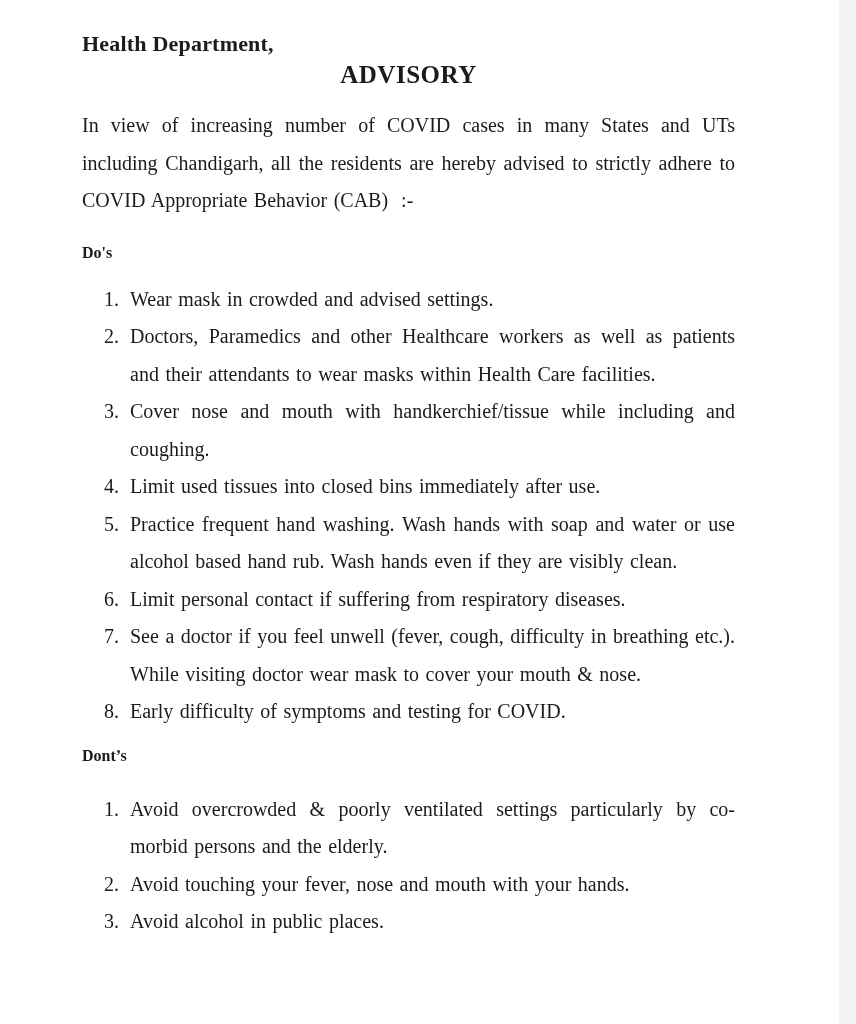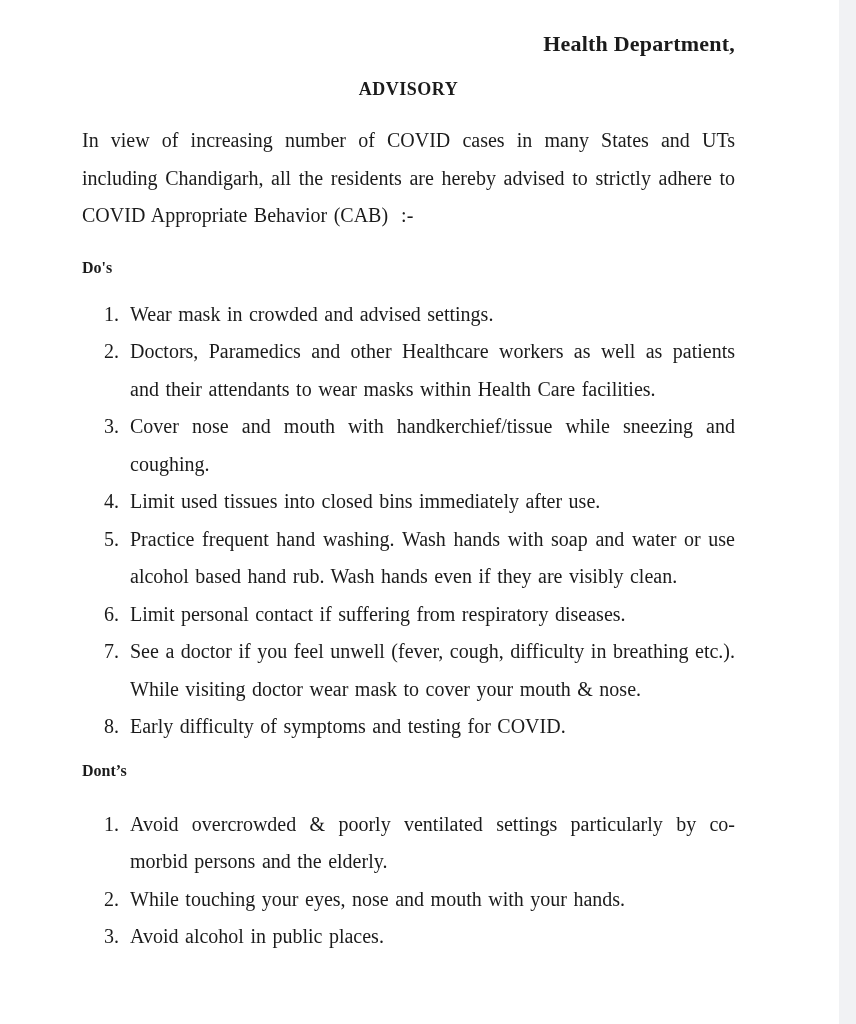--- a/index.html
+++ b/index.html
@@ -15,31 +15,30 @@
     position: absolute; top: 0; right: 0;
     width: 17px; height: 1024px;
     background: #f1f2f4;
   }
   .doc-content {
     position: absolute; top: 0; left: 82px;
     width: 653px;
     padding-top: 28px;
   }
   .doc-title {
-    text-align: right;
+    text-align: left;
     font-weight: bold;
     font-size: 22px;
     line-height: 31px;
     letter-spacing: 0.2px;
   }
   .advisory-title {
-    margin-top: 15px;
     text-align: center;
     font-weight: bold;
-    font-size: 18px;
+    font-size: 25px;
     line-height: 31px;
     letter-spacing: 0.5px;
   }
   .intro {
     margin-top: 17px;
     font-size: 20px;
     line-height: 37.5px;
     text-align: justify;
     word-spacing: 1.5px;
   }
@@ -89,21 +88,21 @@
       <div class="adv-item">
         <span class="num">1.</span>
         <div class="itext">Wear mask in crowded and advised settings.</div>
       </div>
       <div class="adv-item">
         <span class="num">2.</span>
         <div class="itext">Doctors, Paramedics and other Healthcare workers as well as patients and their attendants to wear masks within Health Care facilities.</div>
       </div>
       <div class="adv-item">
         <span class="num">3.</span>
-        <div class="itext">Cover nose and mouth with handkerchief/tissue while sneezing and coughing.</div>
+        <div class="itext">Cover nose and mouth with handkerchief/tissue while including and coughing.</div>
       </div>
       <div class="adv-item">
         <span class="num">4.</span>
         <div class="itext">Limit used tissues into closed bins immediately after use.</div>
       </div>
       <div class="adv-item">
         <span class="num">5.</span>
         <div class="itext">Practice frequent hand washing. Wash hands with soap and water or use alcohol based hand rub. Wash hands even if they are visibly clean.</div>
       </div>
       <div class="adv-item">
@@ -122,21 +121,21 @@
 
     <div class="section-heading heading-donts">Dont’s</div>
 
     <div class="adv-list donts">
       <div class="adv-item">
         <span class="num">1.</span>
         <div class="itext">Avoid overcrowded &amp; poorly ventilated settings particularly by co-morbid persons and the elderly.</div>
       </div>
       <div class="adv-item">
         <span class="num">2.</span>
-        <div class="itext">While touching your eyes, nose and mouth with your hands.</div>
+        <div class="itext">Avoid touching your fever, nose and mouth with your hands.</div>
       </div>
       <div class="adv-item">
         <span class="num">3.</span>
         <div class="itext">Avoid alcohol in public places.</div>
       </div>
     </div>
 
   </div>
 
   <div class="edge-strip"></div>

